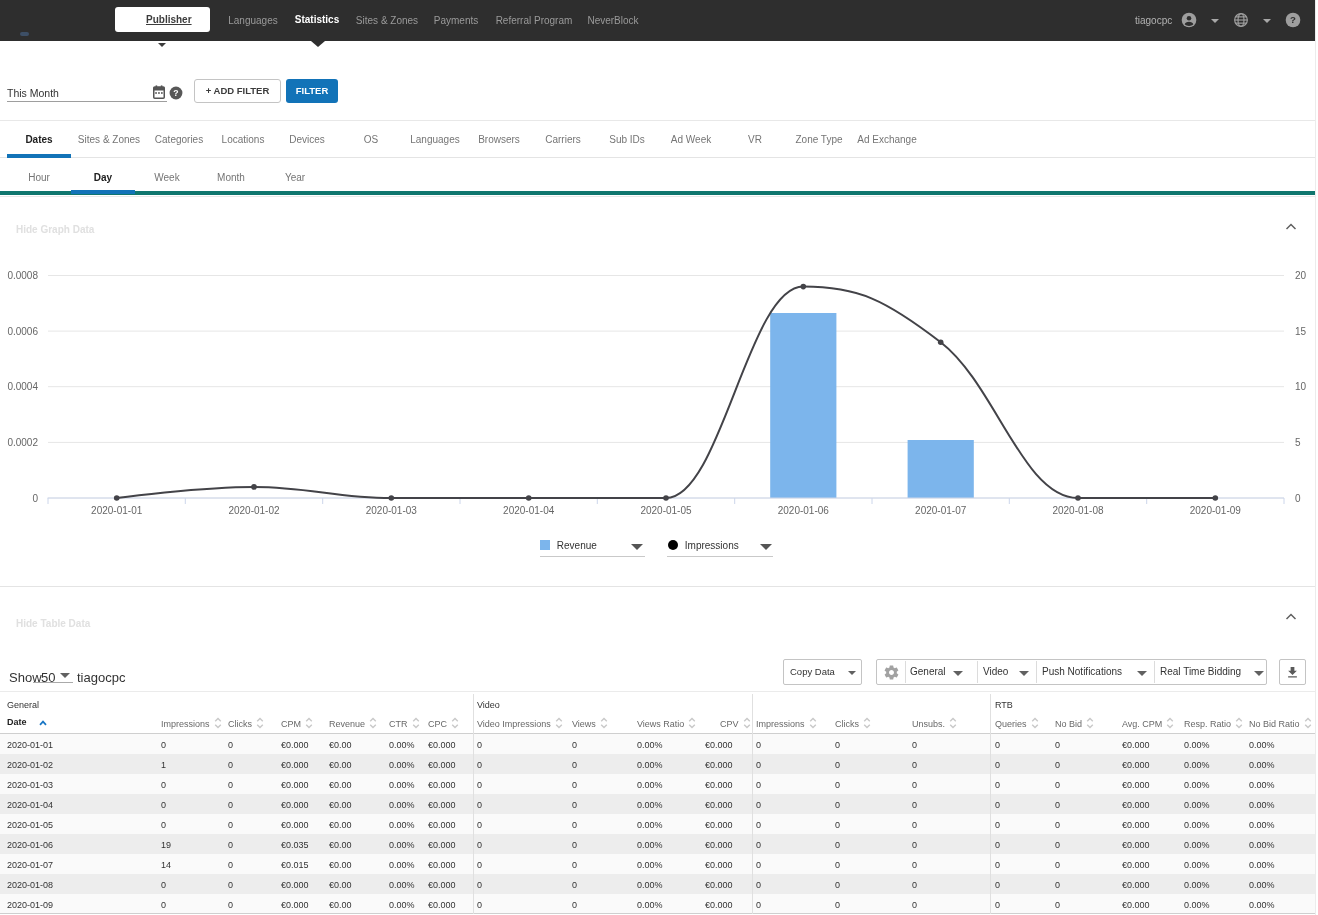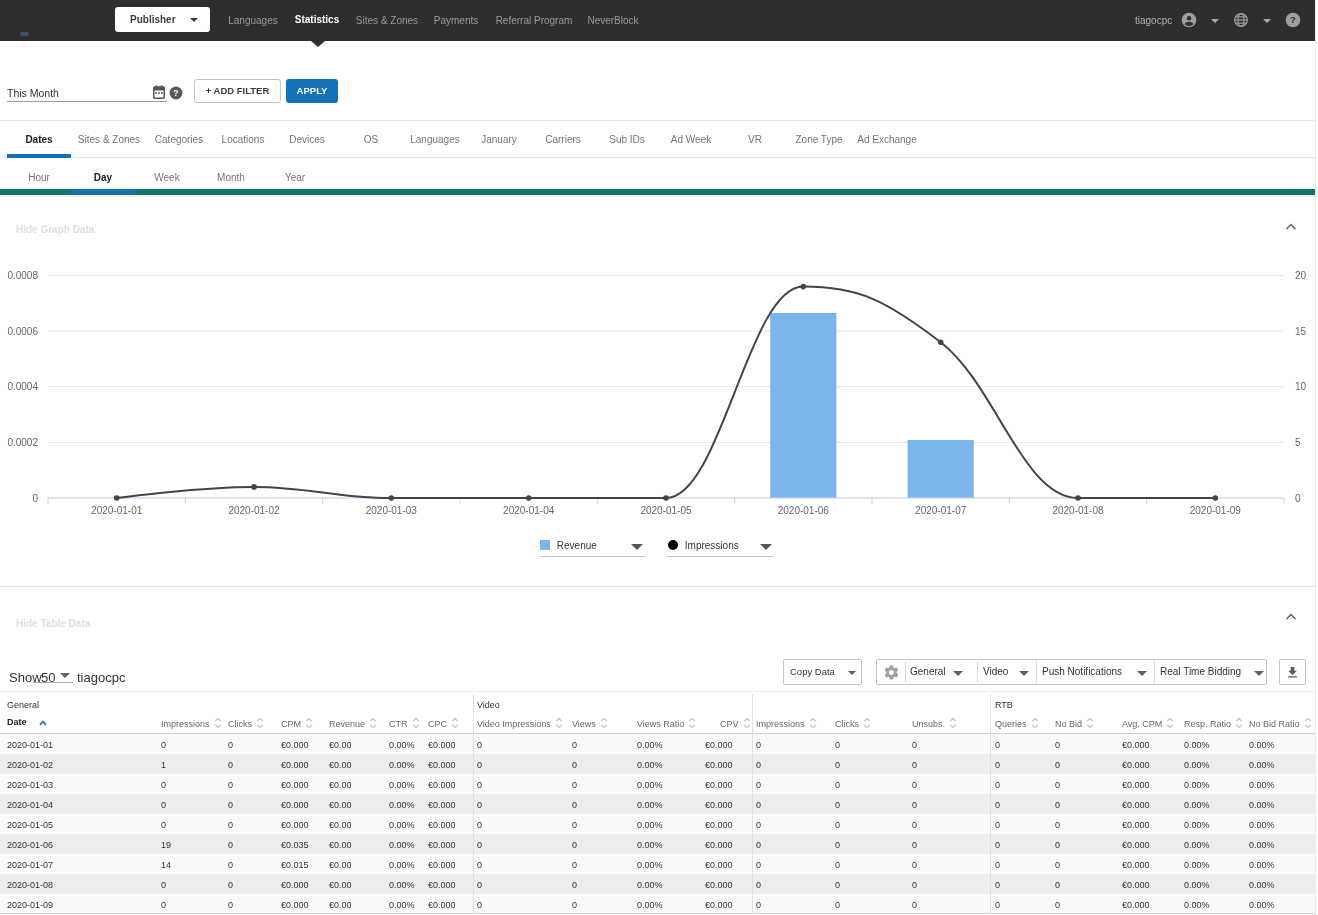--- a/index.html
+++ b/index.html
@@ -2,35 +2,35 @@
 <html><head><meta charset="utf-8">
 <style>
 * { margin:0; padding:0; box-sizing:border-box; }
 html,body { width:1318px; height:915px; overflow:hidden; background:#fff;
   font-family:"Liberation Sans", sans-serif; }
 #page { position:relative; width:1318px; height:915px; background:#fff; }
 #topbar { position:absolute; left:0; top:0; width:1315px; height:41px; background:#2e2e2e; }
 .nav { position:absolute; top:15px; transform:translateX(-50%); font-size:10px; color:#9a9a9a; white-space:nowrap; }
 .navact { position:absolute; top:14px; transform:translateX(-50%); font-size:10px; color:#fff; font-weight:bold; white-space:nowrap; }
 #pubbtn { position:absolute; left:115px; top:7px; width:95px; height:25px; background:#fff; border-radius:3px;
-  font-size:10px; font-weight:bold; color:#3c3c3c; padding-left:15px; line-height:25px; }
+  font-size:10px; font-weight:bold; color:#3c3c3c; padding-left:31px; line-height:25px;text-decoration:underline; }
 #graybar { position:absolute; left:0; top:41px; width:1315px; height:27px; background:#8a949d; }
 #graybar .msg { position:absolute; left:8px; top:9px; font-size:8.3px; font-weight:bold; color:#fff; letter-spacing:-0.02em; }
 #histpill { position:absolute; left:428px; top:5px; height:17px; background:#78828b; border-radius:3px;
   color:#fff; font-size:9.5px; font-weight:bold; line-height:17px; padding:0 9px 0 7px; }
 #notch { position:absolute; left:311px; top:41px; width:0; height:0;
   border-left:7px solid transparent; border-right:7px solid transparent; border-top:6px solid #2e2e2e; }
 #thismonth { position:absolute; left:7px; top:84px; width:160px; font-size:10.5px; color:#333;
   border-bottom:1px solid #9e9e9e; height:18px; padding-top:2.5px; }
 #addfilter { position:absolute; left:194px; top:79px; width:87px; height:24px; border:1px solid #c4c4c4;
   border-radius:3px; font-size:9.5px; font-weight:bold; color:#3c3c3c; text-align:center; line-height:22px; }
 #applybtn { position:absolute; left:286px; top:79px; width:52px; height:24px; background:#1273b8;
   border-radius:3px; font-size:9.5px; font-weight:bold; color:#fff; text-align:center; line-height:24px; }
 #tabs1 { position:absolute; left:0; top:120px; width:1315px; height:38px; border-bottom:1px solid #e4e4e4; }
-#tabs2 { position:absolute; left:0; top:158px; width:1315px; height:37px; border-bottom:6px solid #0f766e; }
+#tabs2 { position:absolute; left:0; top:158px; width:1315px; height:37px; border-bottom:4px solid #0f766e; }
 .tab { position:absolute; top:14px; transform:translateX(-50%); font-size:10px; color:#757575; white-space:nowrap; }
 .tabact { color:#212121; font-weight:bold; }
 #und1 { position:absolute; left:7px; top:34px; width:64px; height:4px; background:#1273b8; }
 #und2 { position:absolute; left:71px; top:32px; width:64px; height:4px; background:#1273b8; }
 .seclabel { position:absolute; left:16px; font-size:10px; font-weight:bold; color:#e0e0e0; }
 .chev { position:absolute; left:1285px; }
 #divider { position:absolute; left:0; top:586px; width:1315px; height:1px; background:#e4e4e4; }
 #gtop { position:absolute; left:0; top:196px; width:1315px; height:1px; background:#e8e8e8; }
 .legend { position:absolute; top:540px; height:14px; font-size:10px; color:#333; }
 .legund { position:absolute; top:556px; height:1px; background:#c9c9c9; }
@@ -111,31 +111,31 @@
         <rect x="8" y="7.2" width="1.7" height="1.6" fill="#555"></rect>
       </svg>
     </div>
 <div style="position:absolute;left:169px;top:86px">
       <svg width="14" height="14" viewBox="0 0 24 24" style="display:block">
         <circle cx="12" cy="12" r="11" fill="#585858"></circle>
         <text x="12" y="17" text-anchor="middle" font-size="15" font-weight="bold" fill="#fff" font-family="Liberation Sans, sans-serif">?</text>
       </svg>
     </div>
 <div id="addfilter">+ ADD FILTER</div>
-<div id="applybtn">APPLY</div>
+<div id="applybtn">FILTER</div>
 <div style="position:absolute;left:0;top:120px;width:1315px;height:1px;background:#e8e8e8"></div>
 <div id="tabs1">
       <div class="tab tabact" style="left:39px">Dates</div>
       <div class="tab" style="left:109px">Sites &amp; Zones</div>
       <div class="tab" style="left:179px">Categories</div>
       <div class="tab" style="left:243px">Locations</div>
       <div class="tab" style="left:307px">Devices</div>
       <div class="tab" style="left:371px">OS</div>
       <div class="tab" style="left:435px">Languages</div>
-      <div class="tab" style="left:499px">January</div>
+      <div class="tab" style="left:499px">Browsers</div>
       <div class="tab" style="left:563px">Carriers</div>
       <div class="tab" style="left:627px">Sub IDs</div>
       <div class="tab" style="left:691px">Ad Week</div>
       <div class="tab" style="left:755px">VR</div>
       <div class="tab" style="left:819px">Zone Type</div>
       <div class="tab" style="left:887px">Ad Exchange</div>
       <div id="und1"></div>
     </div>
 <div id="tabs2">
       <div class="tab" style="left:39px">Hour</div>

